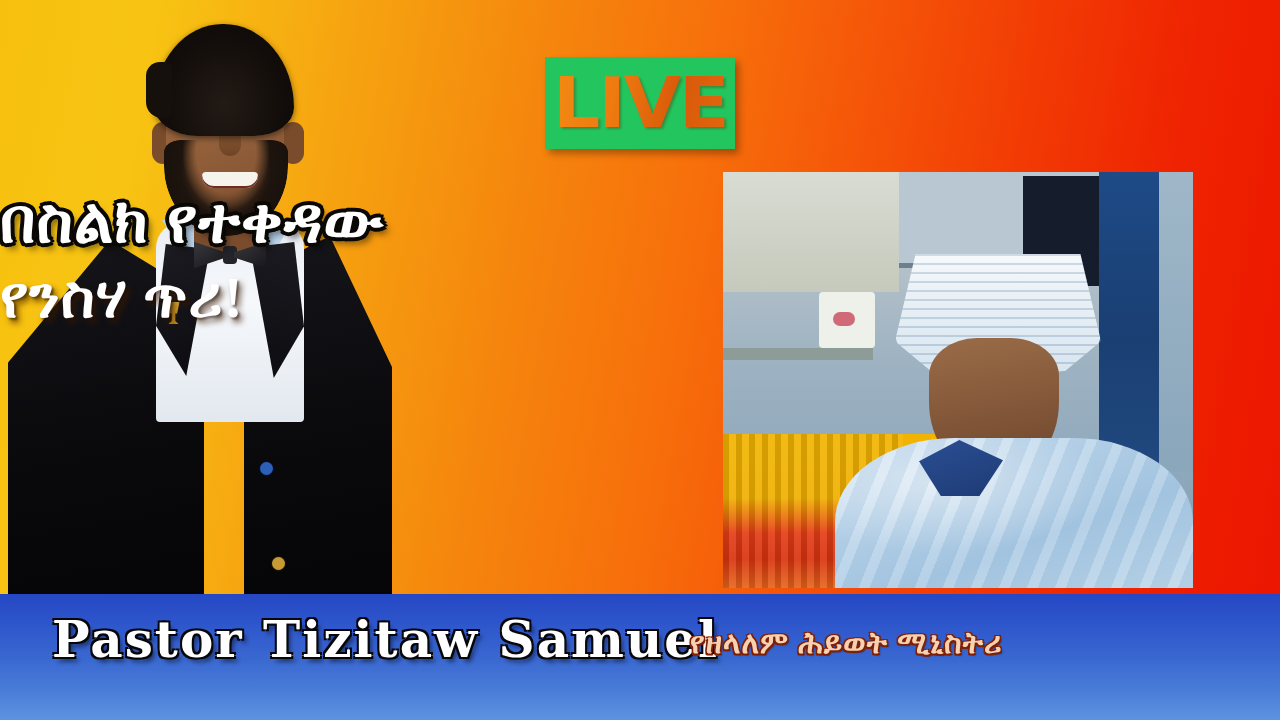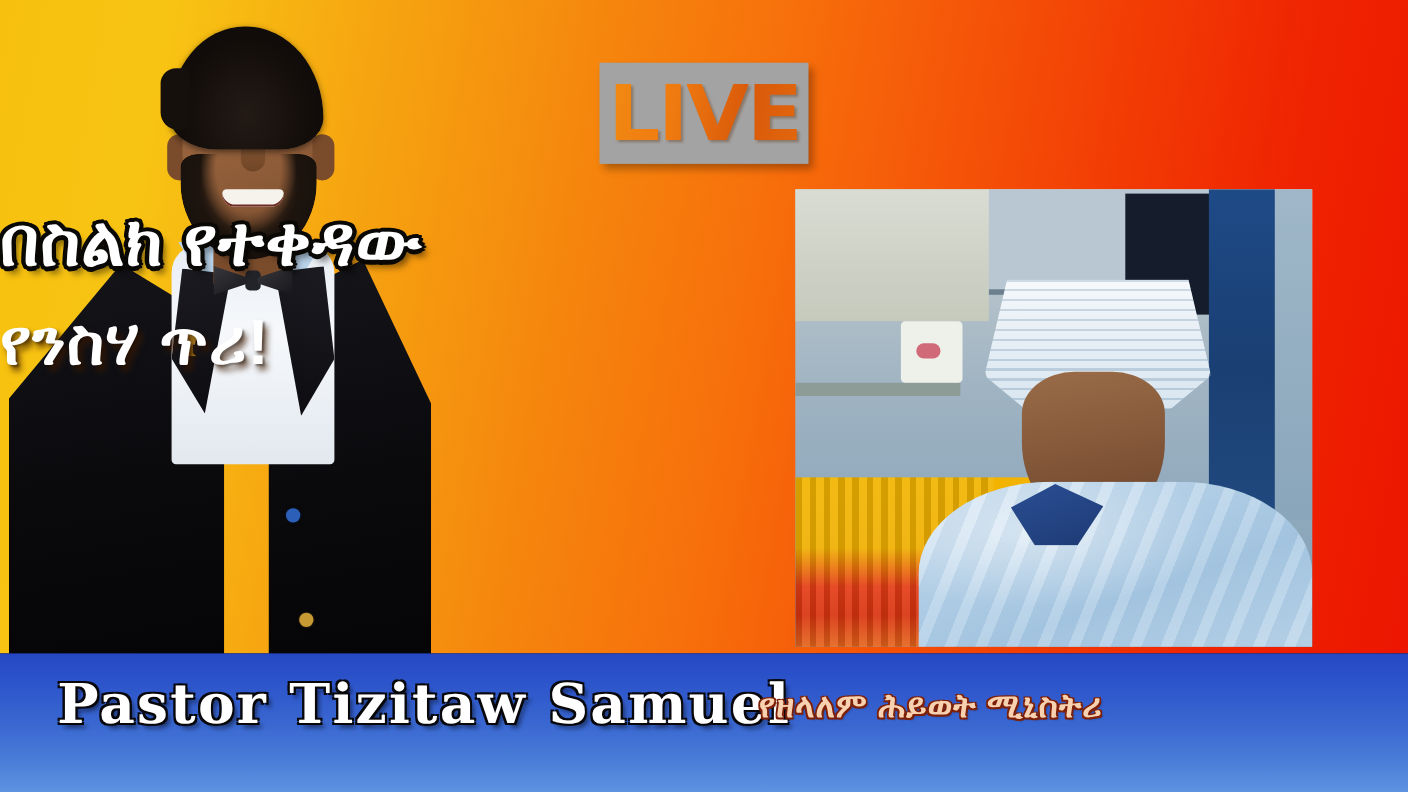--- a/index.html
+++ b/index.html
@@ -210,21 +210,21 @@
   .i-collar{
     position:absolute; left:196px; top:268px; width:84px; height:56px;
     background:linear-gradient(160deg,#2b4f94,#1d3a74);
     clip-path:polygon(48% 0,100% 36%,72% 100%,26% 100%,0 38%);
     border-radius:6px;
   }
 
   
   .live-badge{
     position:absolute; left:545px; top:57px; width:190px; height:92px;
-    background:#a3a3a3;
+    background:#22c55e;
     box-shadow:4px 5px 7px rgba(0,0,0,.30);
     display:flex; align-items:center; justify-content:center;
   }
   .live-text{
     font-family:"DejaVu Sans", sans-serif;
     font-weight:bold;
     font-size:70px;
     letter-spacing:-2px;
     line-height:1;
     background:linear-gradient(100deg,#f28a12 0%,#ef7a10 35%,#d9590a 70%,#e2670d 100%);
@@ -252,23 +252,24 @@
     text-shadow:
       -3px -3px 0 #0a0805, 3px -3px 0 #0a0805,
       -3px  3px 0 #0a0805, 3px  3px 0 #0a0805,
       -4px  0   0 #0a0805, 4px  0   0 #0a0805,
        0   -4px 0 #0a0805, 0    4px 0 #0a0805,
        5px  6px 7px rgba(0,0,0,.55);
   }
   .hl-2{ margin-top:28px; }
   .hl-3{
     font-size:58px;
-    margin-top:26px;
+    margin-top:12px;
     letter-spacing:1px;
     text-shadow: 4px 5px 6px rgba(60,25,0,.70), 2px 2px 2px rgba(0,0,0,.45);
+    font-family: Liberation Serif, serif;
   }
 
   
   .bottombar{
     position:absolute; left:0; top:594px; width:1280px; height:126px;
     background:linear-gradient(180deg,#2547c4 0%,#2d55cb 22%,#3a68d1 52%,#4a7ed8 78%,#5d93e0 100%);
   }
   .bottombar .inner{
     position:relative; width:100%; height:100%;
   }

